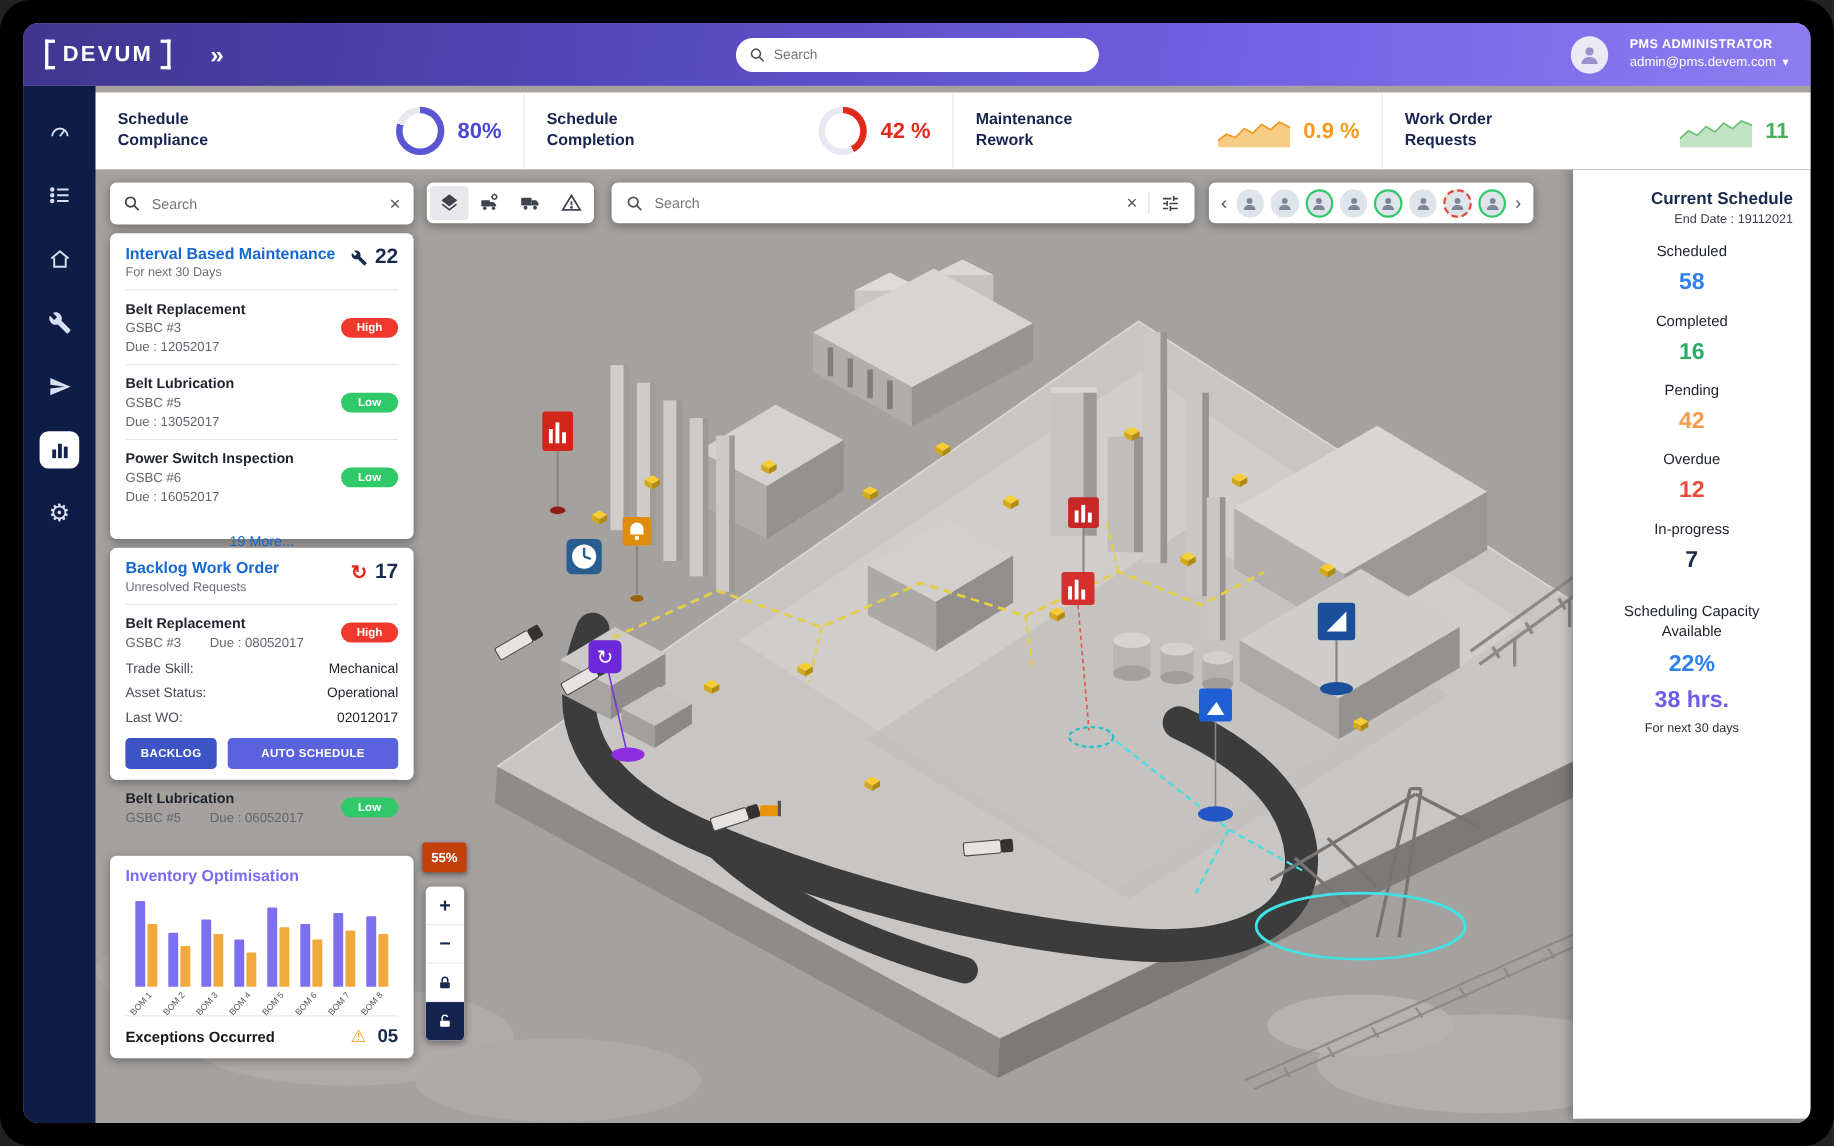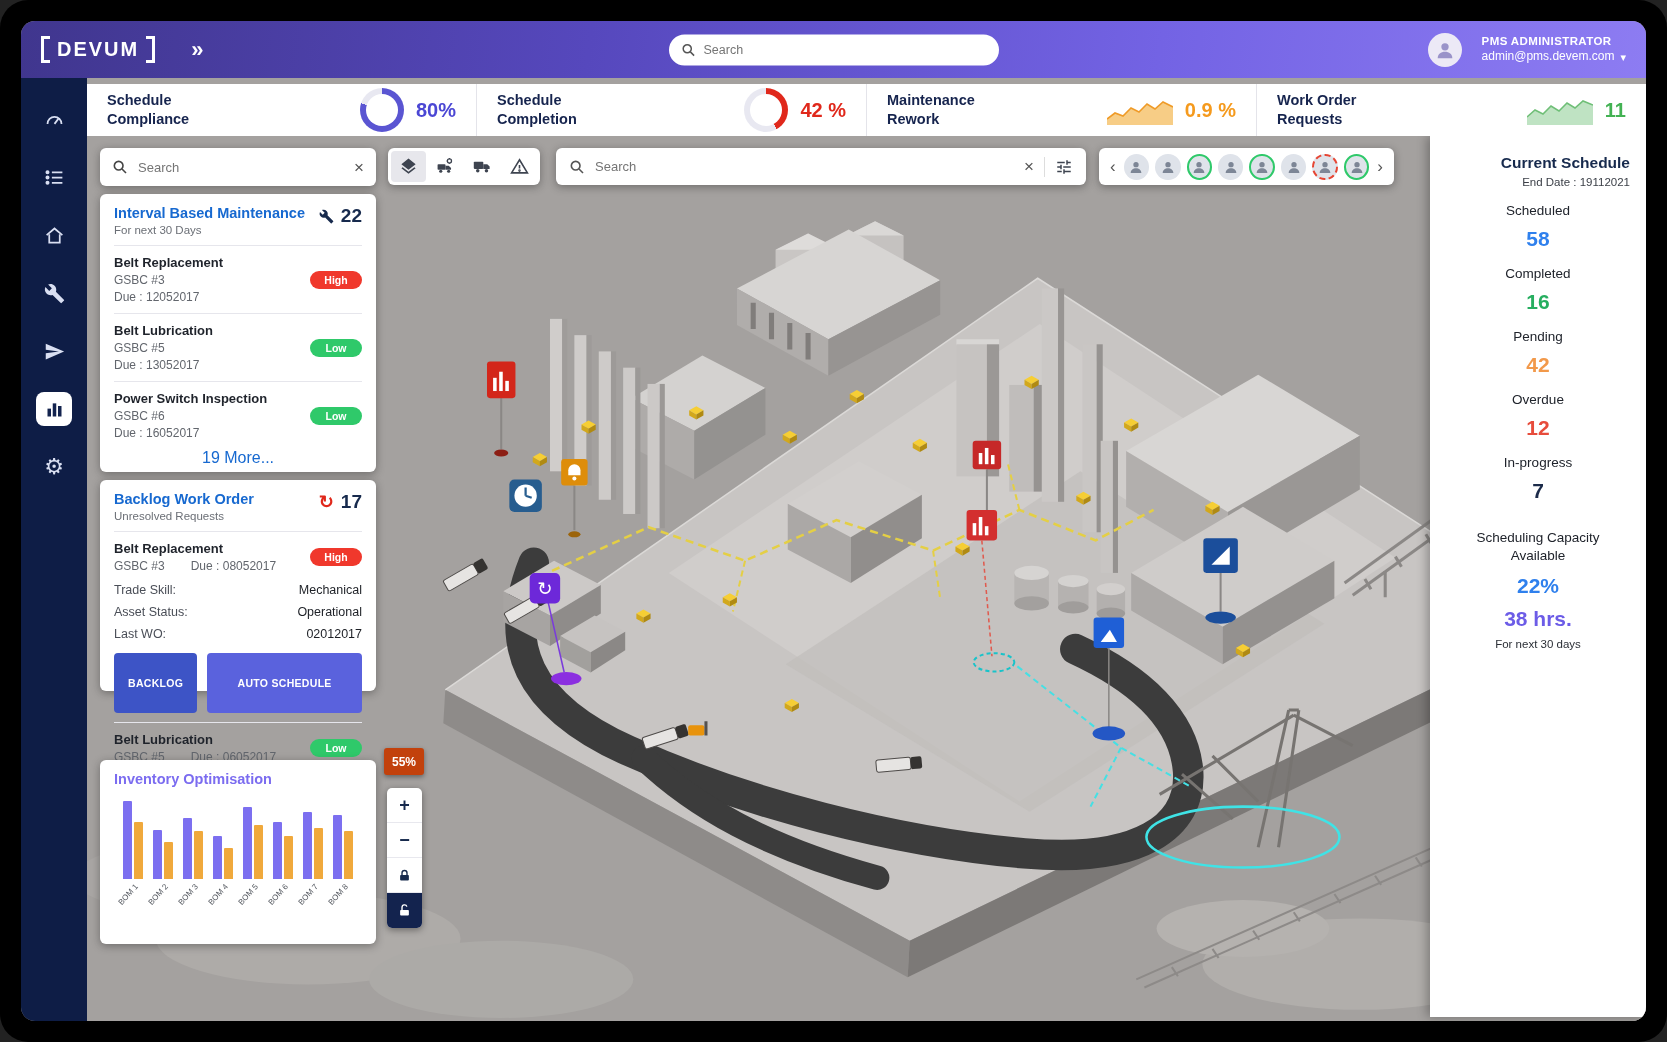--- a/index.html
+++ b/index.html
@@ -37,21 +37,21 @@
     align-items:center; padding-top:24px; gap:24px; }
   .rail-btn { width:36px; height:34px; display:flex; align-items:center; justify-content:center;
     color:#d9dff2; cursor:pointer; border-radius:8px; }
   .rail-btn.active { background:#fff; color:#13234e; }
   .rail-btn svg { width:21px; height:21px; }
   .rail-gear { font-size:22px; line-height:1; }
 
   .content-col { flex:1; display:flex; flex-direction:column; min-width:0; background:#a4a19f; }
 
   
-  .kpi-strip { margin-top:6px; height:52px; flex:0 0 auto; background:#fff; display:flex; }
+  .kpi-strip { margin-top:6px; height:70px; flex:0 0 auto; background:#fff; display:flex; }
   .kpi { flex:1; display:flex; align-items:center; justify-content:space-between;
     padding:0 20px; border-left:1px solid #e4e4ea; }
   .kpi:first-child { border-left:none; }
   .kpi-label { font-size:14.5px; font-weight:bold; color:#16244e; max-width:112px; line-height:1.3; }
   .kpi-right { display:flex; align-items:center; gap:12px; }
   .kpi-value { font-size:20px; font-weight:bold; white-space:nowrap; }
   .donut { width:44px; height:44px; border-radius:50%; position:relative; }
   .donut::after { content:""; position:absolute; inset:6px; background:#fff; border-radius:50%; }
 
   
@@ -79,26 +79,26 @@
   .card-sub { font-size:11.5px; color:#6b6f76; margin-top:3px; }
   .hr { height:1px; background:#e6e6ec; margin:9px 0; }
   .wo-item { display:flex; justify-content:space-between; align-items:center; }
   .wo-name { font-size:13px; font-weight:bold; color:#1f232b; }
   .wo-sub { font-size:12px; color:#62666d; margin-top:3px; }
   .wo-line { display:flex; gap:26px; font-size:12px; color:#62666d; margin-top:3px; }
   .badge { min-width:52px; padding:3px 10px; border-radius:10px; color:#fff; font-size:10.5px;
     font-weight:bold; text-align:center; }
   .badge.high { background:#f0382c; }
   .badge.low  { background:#2fc96a; }
-  .more-link { text-align:center; color:#1769d0; font-size:16px; margin-top:9px; cursor:pointer; }
+  .more-link { text-align:center; color:#1769d0; font-size:13px; margin-top:26px; cursor:pointer; }
   .kv { display:flex; justify-content:space-between; font-size:12.5px; line-height:22px; }
   .kv .k { color:#4a4e57; } .kv .v { color:#1d2026; }
   .btn-row { display:flex; gap:10px; margin-top:8px; }
   .btn { border:0; color:#fff; font-weight:bold; font-size:10.5px; letter-spacing:.3px;
-    border-radius:4px; padding:24px 14px; cursor:pointer; font-family:inherit; }
+    border-radius:4px; padding:8px 14px; cursor:pointer; font-family:inherit; }
   .btn.backlog { background:#3d54c6; }
   .btn.auto { background:#5a62dd; flex:1; }
 
   .card-interval { left:13px; top:58px; width:276px; height:278px; }
   .card-backlog  { left:13px; top:344px; width:276px; height:211px; }
   .card-inventory{ left:13px; top:624px; width:276px; height:184px; }
 
   .chart-bars { display:flex; align-items:flex-end; height:82px; margin-top:10px; padding:0 4px; }
   .bar-group { flex:1; display:flex; align-items:flex-end; justify-content:center; gap:2px; height:100%; }
   .bar { width:9px; border-radius:1px 1px 0 0; }
@@ -645,20 +645,25 @@
           <div class="chart-labels">
                 <div class="bar-label">BOM 1</div>
                 <div class="bar-label">BOM 2</div>
                 <div class="bar-label">BOM 3</div>
                 <div class="bar-label">BOM 4</div>
                 <div class="bar-label">BOM 5</div>
                 <div class="bar-label">BOM 6</div>
                 <div class="bar-label">BOM 7</div>
                 <div class="bar-label">BOM 8</div>
               </div>
+          <div class="exceptions">
+            <span class="exceptions-label">Exceptions Occurred</span>
+            <span class="warn-glyph">⚠</span>
+            <span class="exceptions-count">05</span>
+          </div>
         </div>
 
         <div class="fpanel tools">
           <div class="tool active">
             <svg viewBox="0 0 24 24" fill="currentColor">
                   <path d="M11.99 18.54l-7.37-5.73L3 14.07l9 7 9-7-1.63-1.27-7.38 5.73zM12 16l7.36-5.73L21 9l-9-7-9 7 1.63 1.27L12 16z"></path>
                 </svg>
           </div>
           <div class="tool">
             <svg viewBox="0 0 24 24" fill="currentColor">

